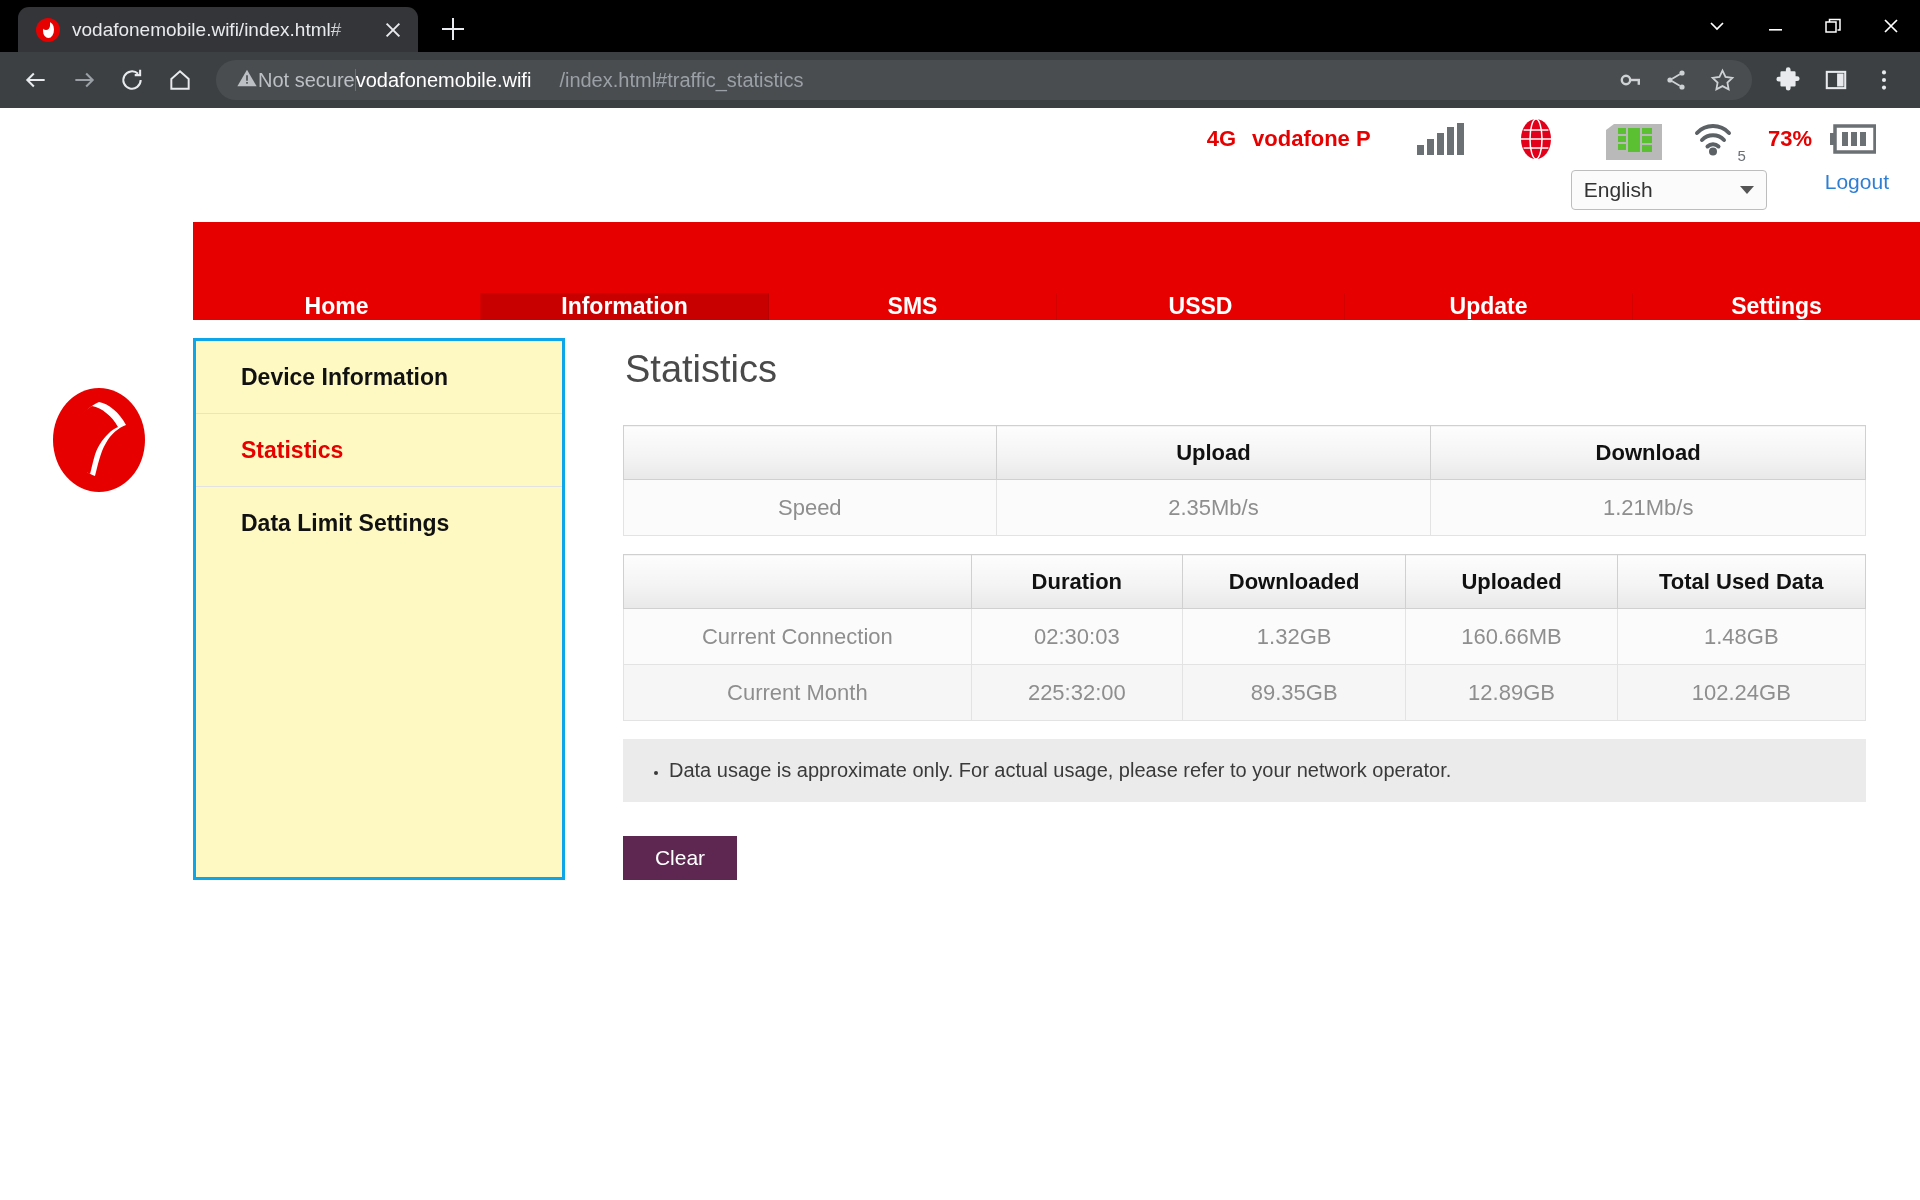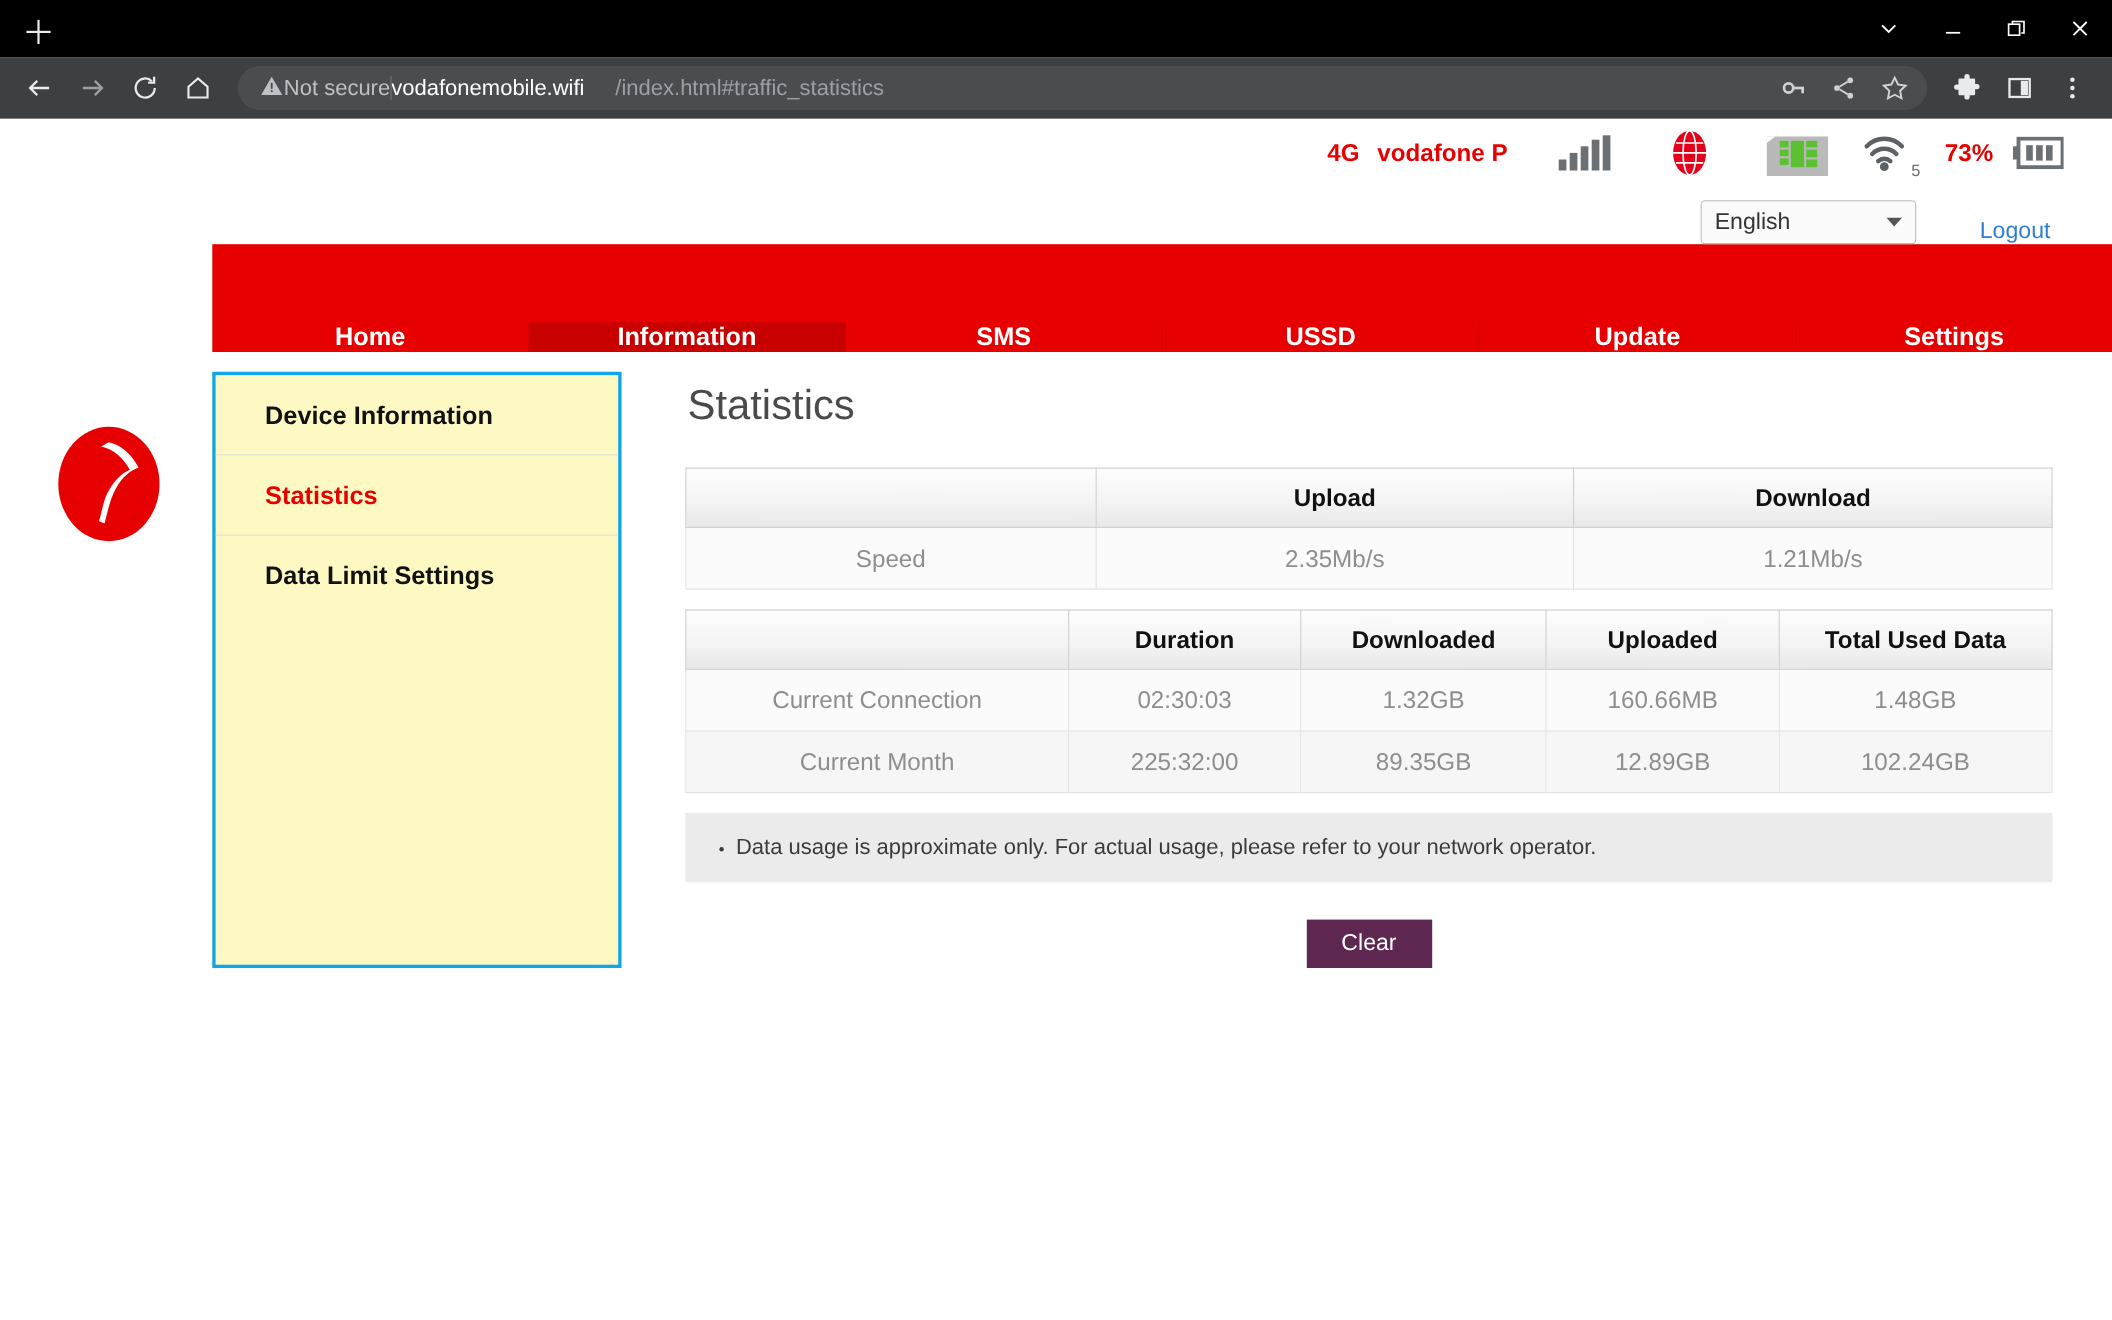--- a/index.html
+++ b/index.html
@@ -96,22 +96,22 @@
   .signal i { width: 7px; background: #6b7075; display: block; }
 
   .globe { width: 44px; height: 44px; margin-right: 48px; }
   .simcard { width: 56px; height: 42px; margin-right: 30px; }
   .wifi { width: 42px; height: 34px; margin-right: 4px; }
   .wifi-num { color: #6b7075; font-size: 15px; margin-right: 22px; align-self: flex-end; margin-bottom: 6px; }
   .batt-pct { color: #e60000; font-weight: bold; font-size: 22px; margin-right: 18px; }
   .battery { width: 46px; height: 30px; }
 
   .langrow {
-    display: flex; align-items: flex-end; justify-content: flex-end;
-    padding-right: 56px; gap: 22px; height: 52px;
+    display: flex; align-items: flex-start; justify-content: flex-end;
+    padding-right: 31px; gap: 22px; height: 52px;
   }
   .langsel {
     width: 196px; height: 40px; background: #fbfbfb;
     border: 1px solid #bdbdbd; border-radius: 4px;
     display: flex; align-items: center; padding: 0 12px;
     font-size: 21px; color: #333; cursor: pointer;
   }
   .langsel .caret {
     margin-left: auto; width: 0; height: 0;
     border-left: 7px solid transparent; border-right: 7px solid transparent;
@@ -163,33 +163,38 @@
     color: #8e8e8e; text-align: center; background: #fbfbfb;
   }
   table.vtbl tr:nth-child(even) td { background: #f6f6f6; }
 
   .note {
     background: #ebebeb; padding: 20px 26px 20px 42px; font-size: 20px; color: #3a3a3a;
   }
   .note li { list-style: disc; margin-left: 4px; }
   .note li::marker { font-size: 14px; }
 
-  .btnrow { display: flex; justify-content: center; margin-top: 34px; }
+  .btnrow { display: flex; justify-content: flex-start; margin-top: 34px; }
   .btn-clear {
     background: #5d2751; color: #ffffff; border: none;
     width: 114px; height: 44px; font-size: 21px; cursor: pointer;
     font-family: "Liberation Sans", sans-serif;
   }
 </style>
 </head>
 <body>
 
 <div class="browser">
 
   <div class="tabstrip">
+    <div class="tab">
+      <span class="favicon"></span>
+      <span class="tab-title">vodafonemobile.wifi/index.html#</span>
+      <span class="tab-close"></span>
+    </div>
     <div class="newtab"></div>
 
     <div class="wincontrols">
       <div class="wc">
         <svg width="20" height="20" viewBox="0 0 20 20">
             <path d="M4 7l6 6 6-6" stroke="#fff" stroke-width="1.7" fill="none"></path>
           </svg>
       </div>
       <div class="wc">
         <svg width="20" height="20" viewBox="0 0 20 20">

